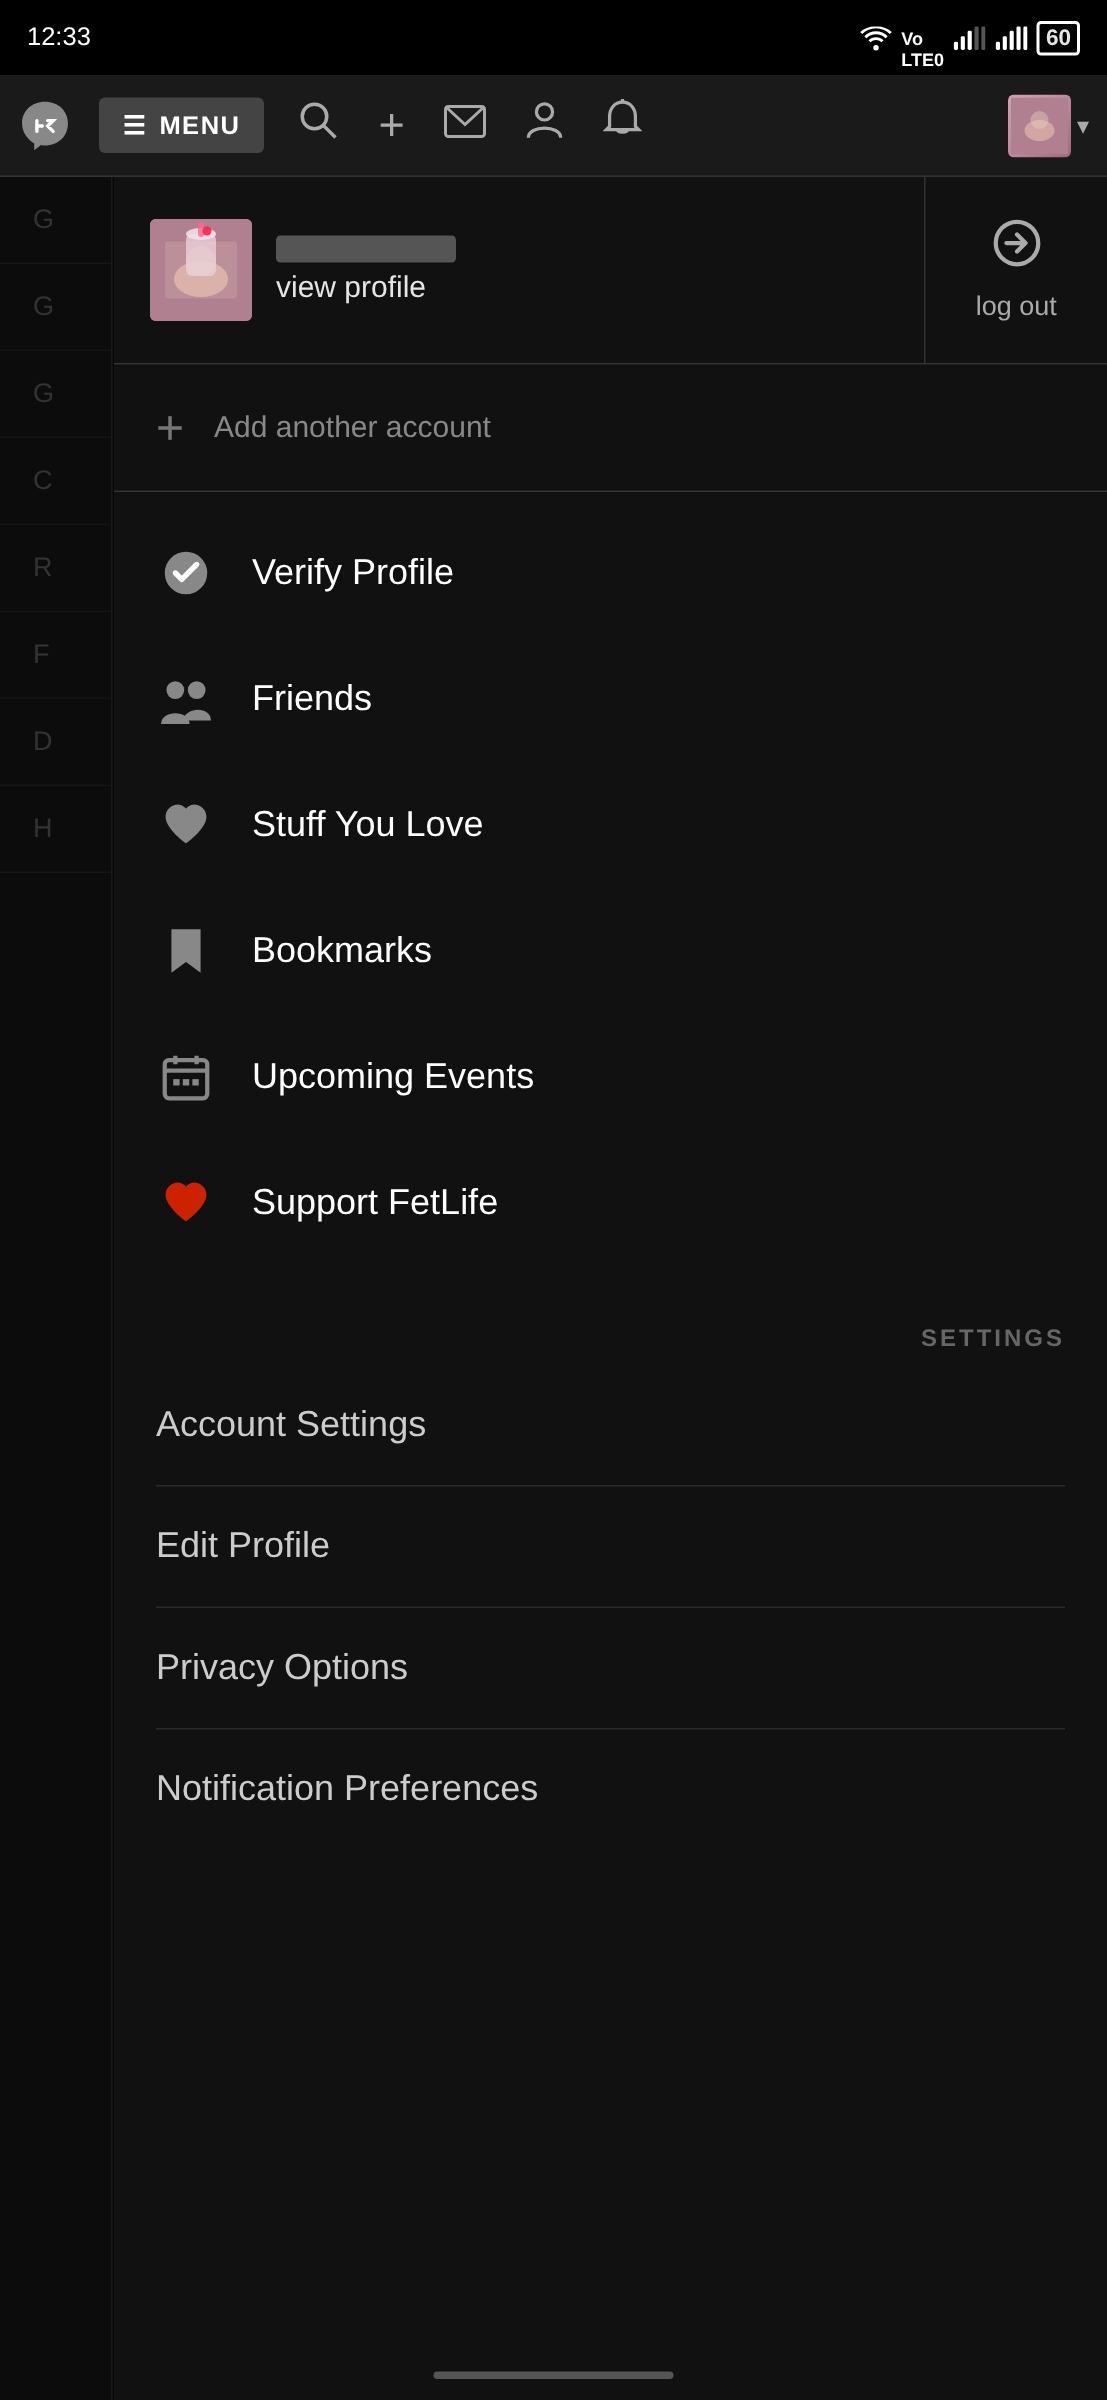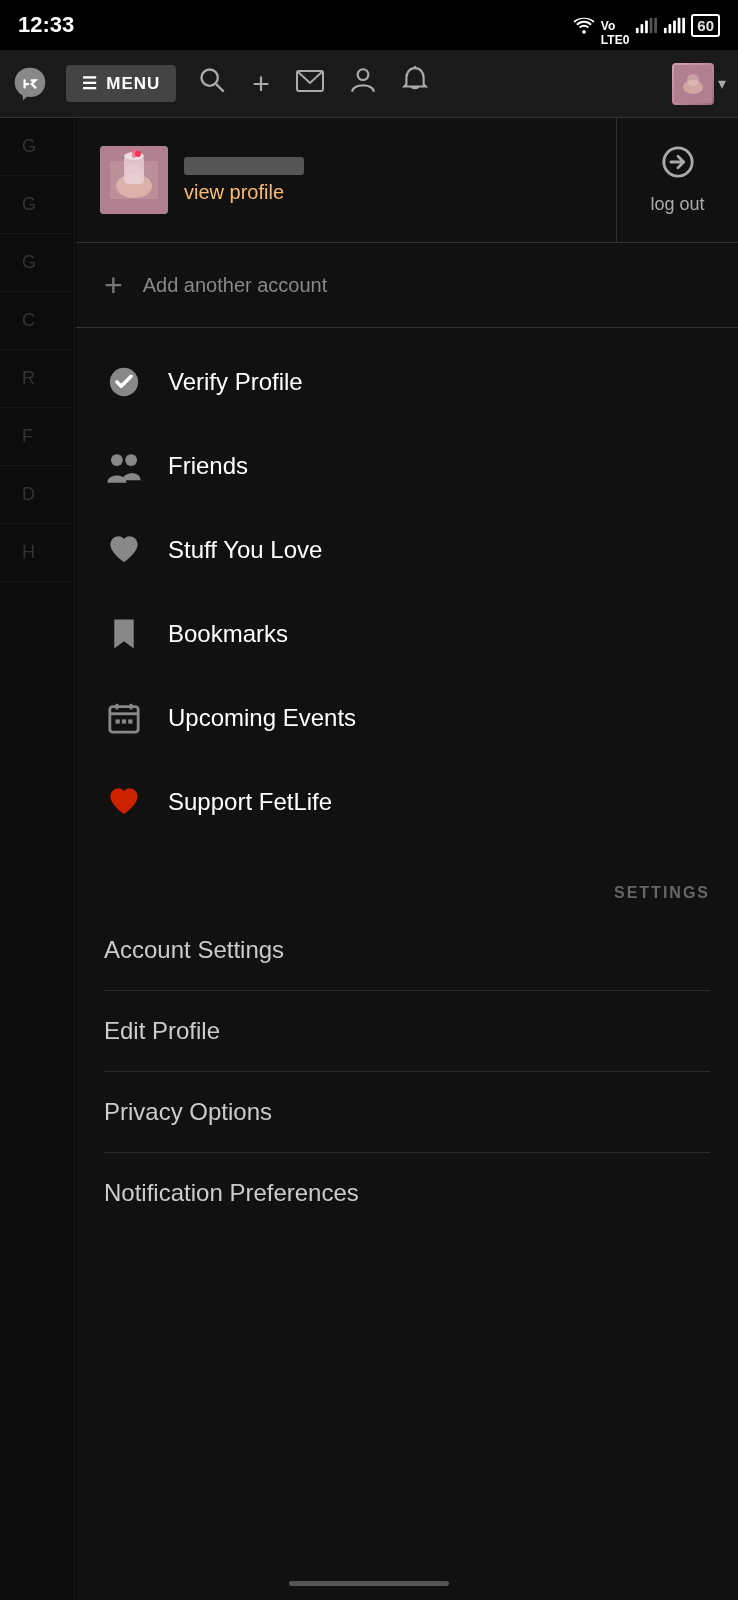--- a/index.html
+++ b/index.html
@@ -18,22 +18,22 @@
     
     .status-bar {
       background: #000;
       height: 50px;
       display: flex;
       align-items: center;
       justify-content: space-between;
       padding: 0 18px;
     }
     .status-time {
-      font-size: 22px;
-      font-weight: 700;
+      font-size: 17px;
+      font-weight: 400;
       color: #fff;
     }
     .status-icons {
       display: flex;
       align-items: center;
       gap: 6px;
     }
     .status-icons span {
       color: #e5e5e5;
       font-size: 15px;
@@ -174,21 +174,21 @@
       flex-direction: column;
       gap: 6px;
     }
     .profile-username {
       background: #555;
       height: 18px;
       width: 120px;
       border-radius: 3px;
     }
     .profile-view {
-      color: #fdba74;
+      color: #e5e5e5;
       font-size: 20px;
     }
     .logout-section {
       width: 122px;
       display: flex;
       flex-direction: column;
       align-items: center;
       justify-content: center;
       border-left: 1px solid #333;
       gap: 8px;

